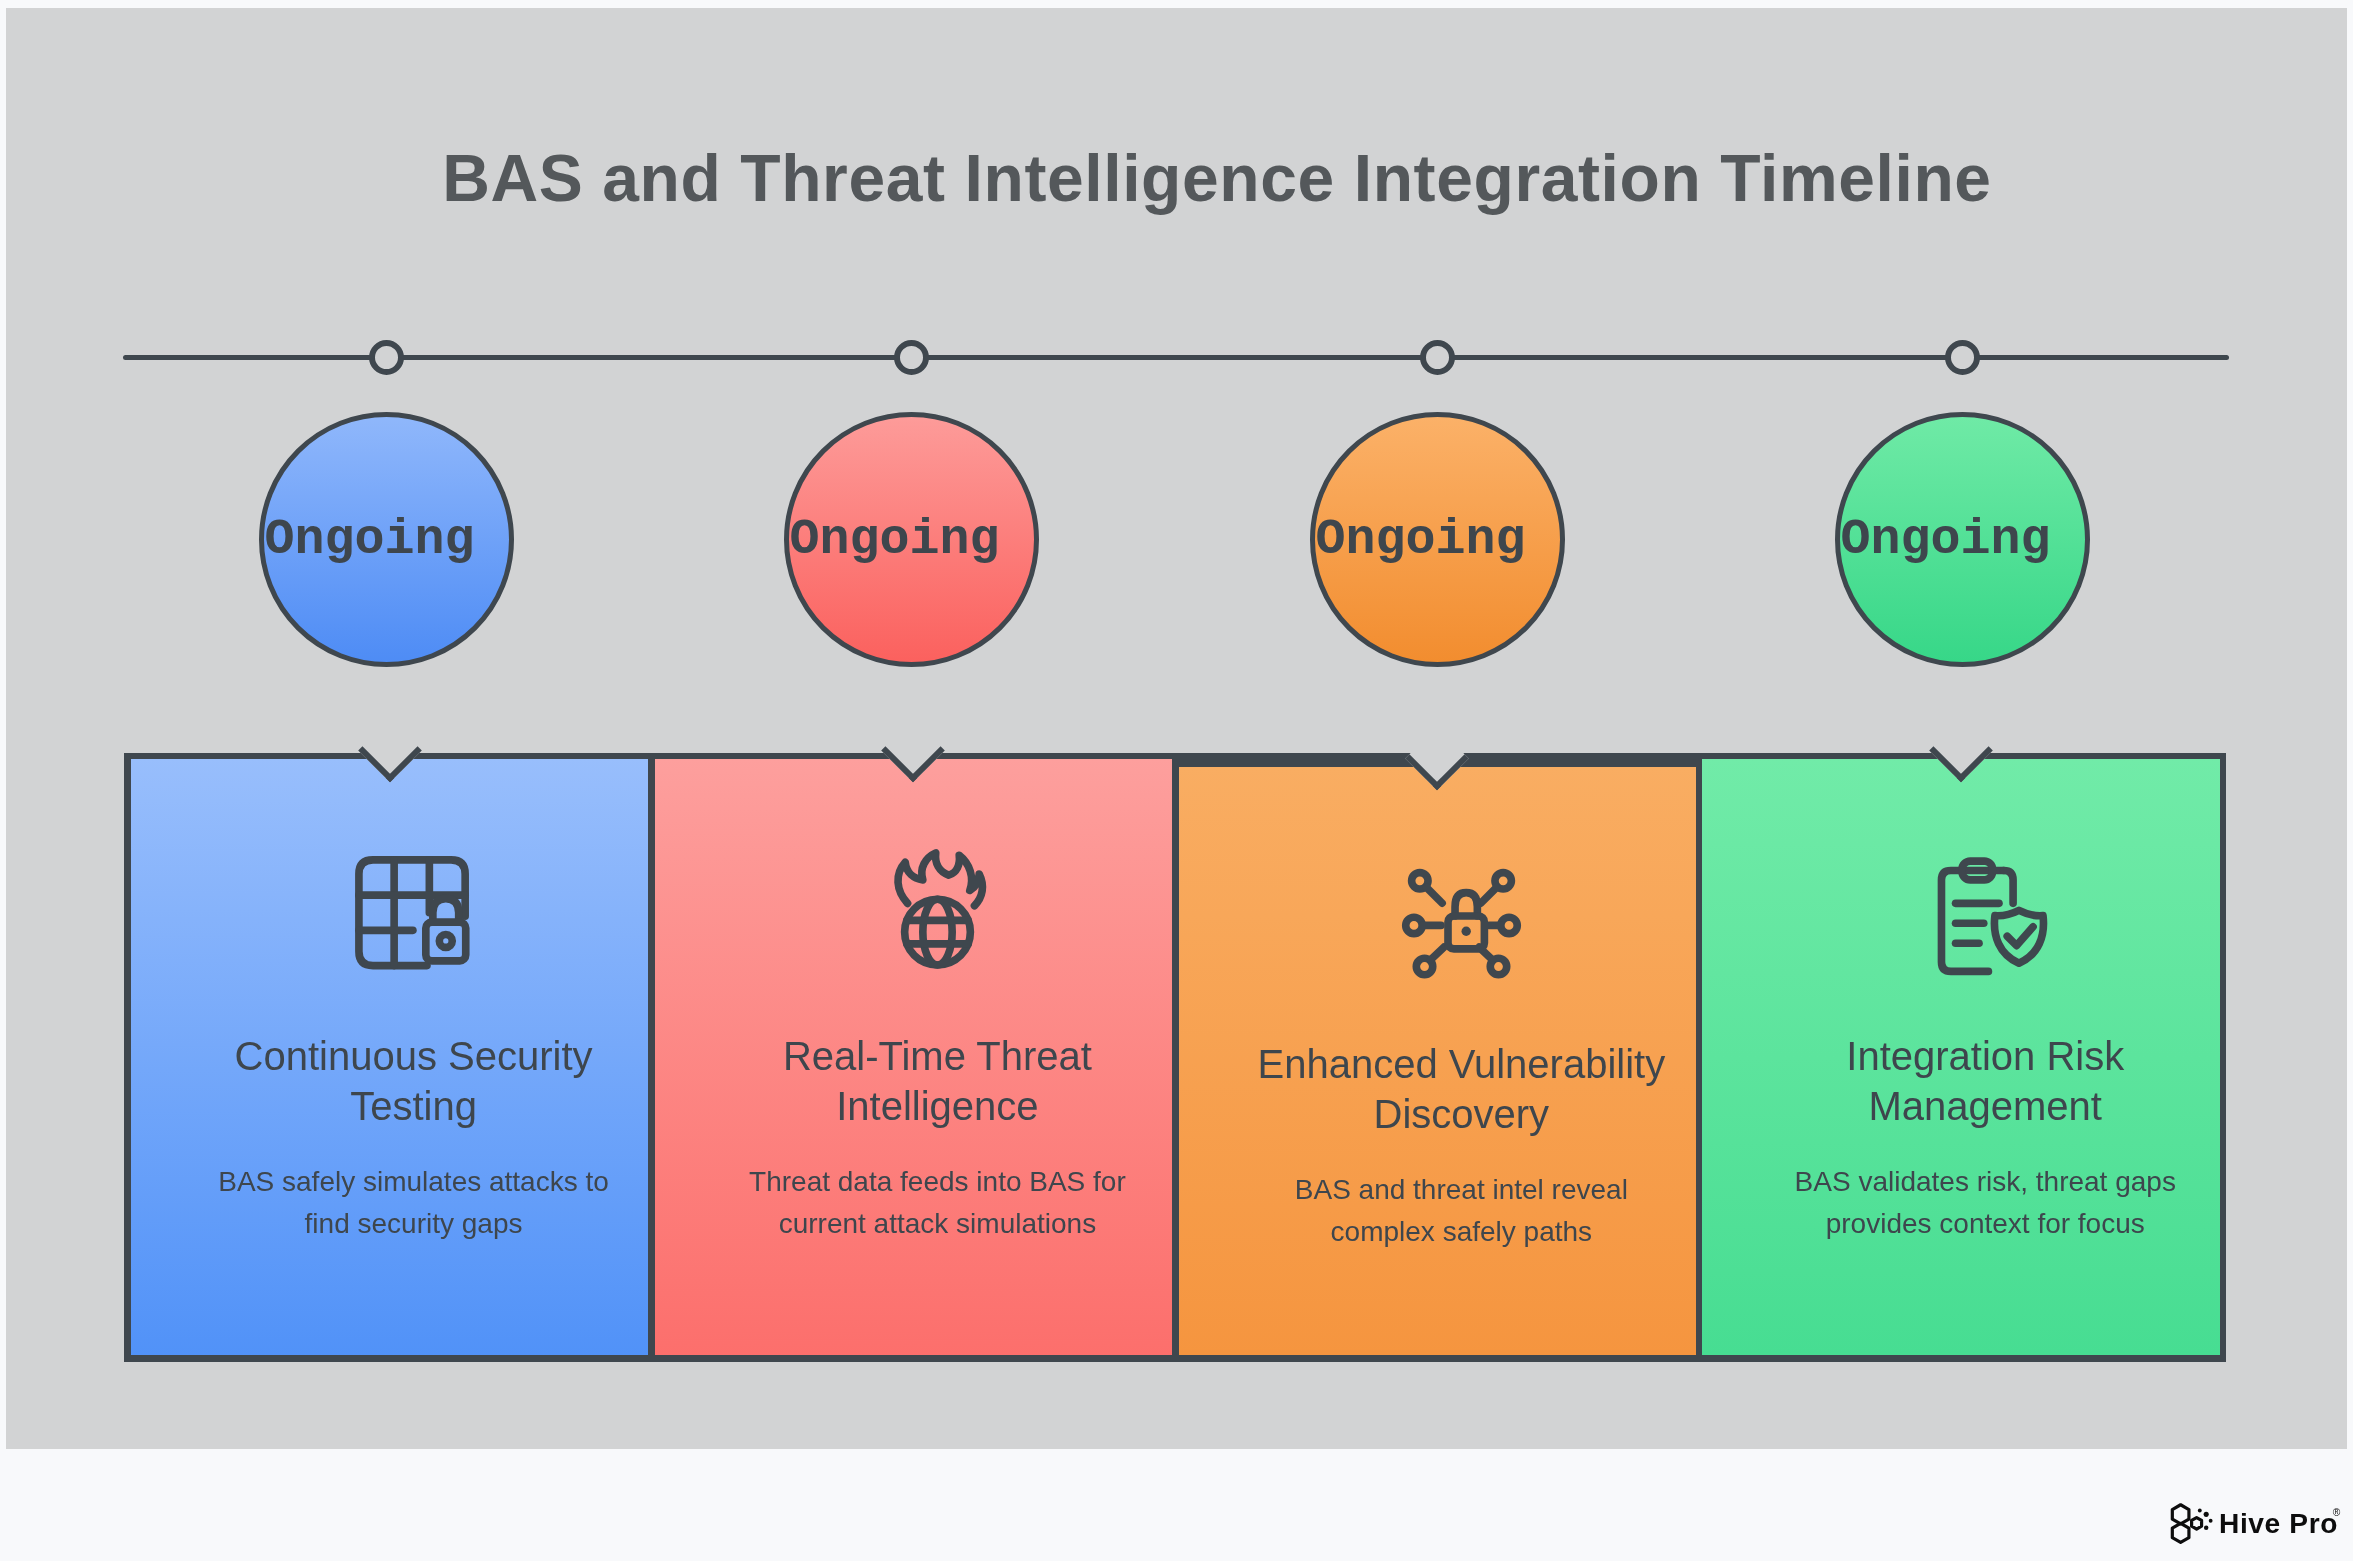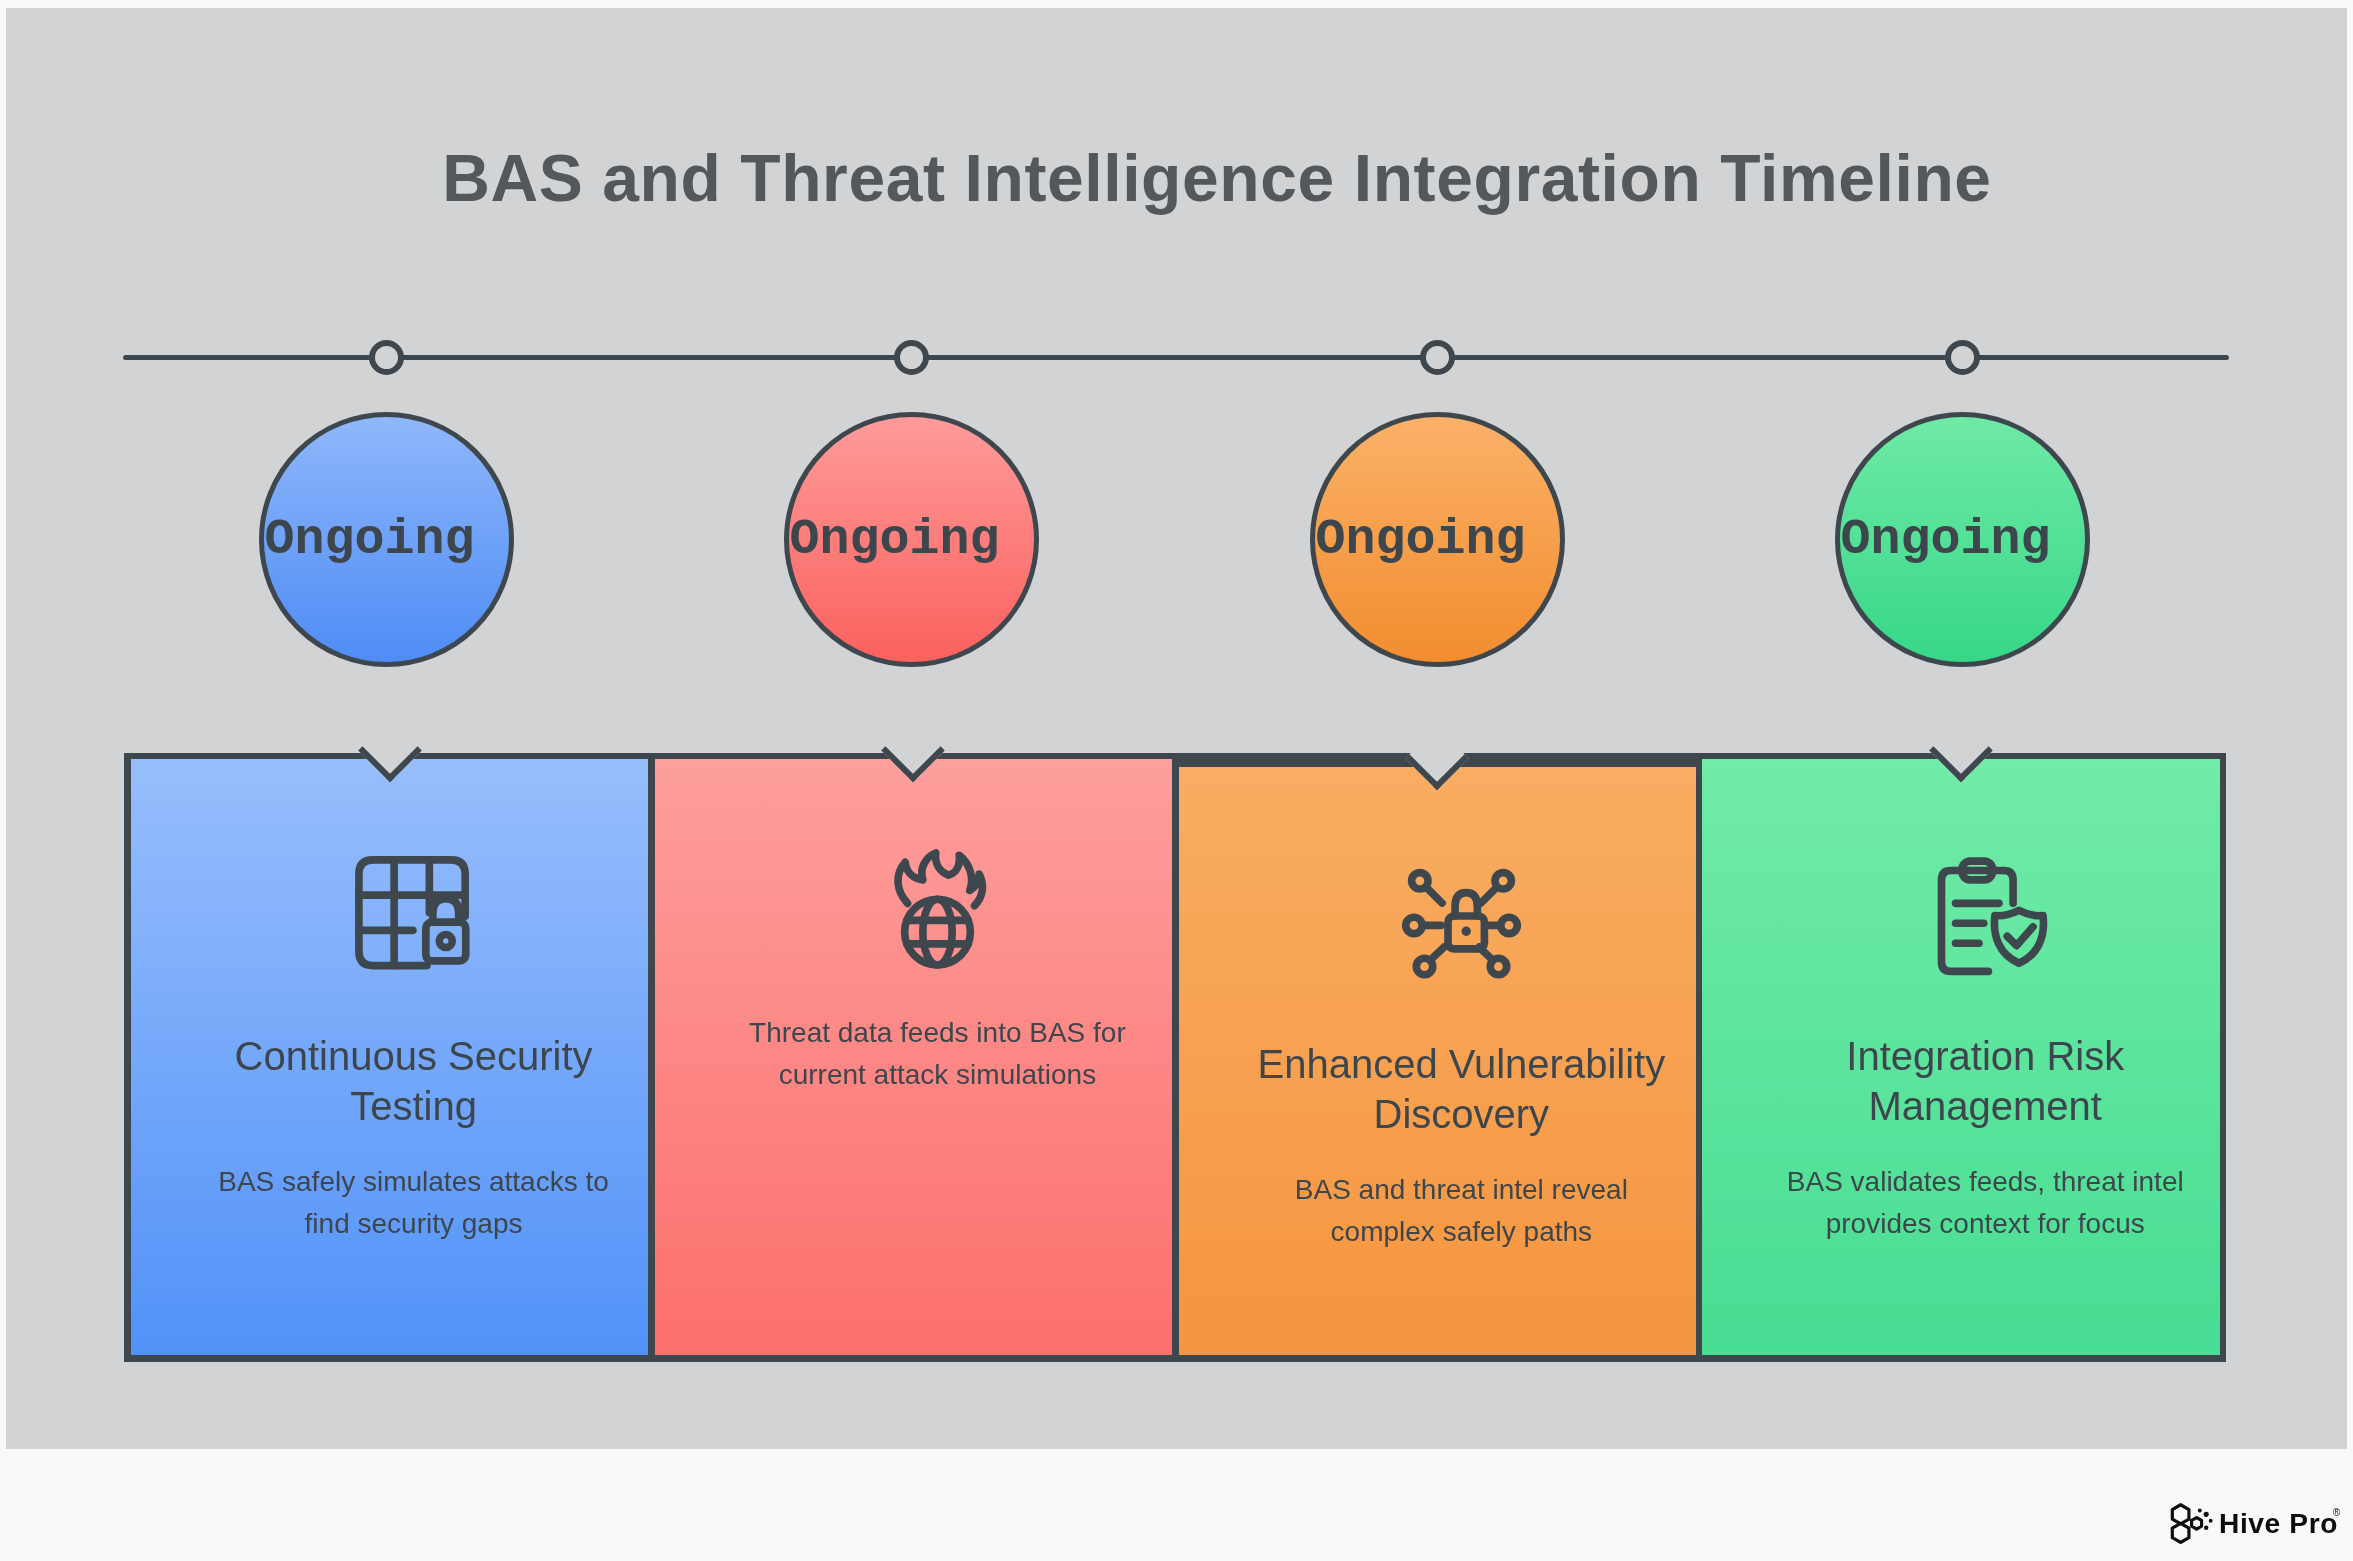--- a/index.html
+++ b/index.html
@@ -113,20 +113,21 @@
 
     <div class="card" style="background: linear-gradient(rgb(253, 159, 157), rgb(252, 111, 108));">
       <div class="notch"></div>
       <svg class="card-icon" viewBox="0 0 230 230">
         <circle cx="115" cy="145" r="56"></circle>
         <ellipse cx="115" cy="145" rx="25" ry="56"></ellipse>
         <path d="M63,125 H167"></path>
         <path d="M63,165 H167"></path>
         <path d="M64,96 C44,74 42,46 60,26 C62,44 74,54 90,56 C84,36 94,18 112,10 C110,28 118,42 134,48 C148,44 154,30 152,14 C170,28 178,52 170,74 C180,68 186,58 186,46 C196,66 192,86 178,100"></path>
       </svg>
+      <div class="card-title">Real-Time Threat Intelligence</div>
       <div class="card-desc">Threat data feeds into BAS for current attack simulations</div>
     </div>
 
     <div class="card" style="background: linear-gradient(rgb(249, 173, 98), rgb(245, 149, 63)); margin-top: 8px;">
       <div class="notch"></div>
       <svg class="card-icon" viewBox="0 0 230 230">
         <circle cx="44" cy="44" r="14"></circle>
         <circle cx="186" cy="44" r="14"></circle>
         <circle cx="34" cy="120" r="14"></circle>
         <circle cx="196" cy="120" r="14"></circle>
@@ -152,21 +153,21 @@
         <path d="M146,40 H56 Q40,40 40,56 V196 Q40,212 56,212 H120"></path>
         <path d="M146,40 Q162,40 162,56 V96"></path>
         <rect x="75" y="24" width="52" height="32" rx="14"></rect>
         <path d="M64,96 H138"></path>
         <path d="M64,130 H112"></path>
         <path d="M64,164 H104"></path>
         <path d="M172,108 C186,115 201,118 213,117 C217,151 206,183 172,198 C138,183 127,151 131,117 C143,118 158,115 172,108 Z"></path>
         <path d="M152,152 L168,168 L196,136"></path>
       </svg>
       <div class="card-title">Integration Risk Management</div>
-      <div class="card-desc">BAS validates feeds, threat intel provides context for focus</div>
+      <div class="card-desc">BAS validates risk, threat gaps provides context for focus</div>
     </div>
 
   </div>
 </div>
 
 <div class="brand">
   <svg width="183" height="46" viewBox="0 0 285 72">
     <g fill="none" stroke="#0d0d0d" stroke-width="5" stroke-linejoin="round">
       <path d="M30,9 L17,16.5 L17,31.5 L30,39 L43,31.5 L43,16.5 Z"></path>
       <path d="M30,38 L17,45.5 L17,60.5 L30,68 L43,60.5 L43,45.5 Z"></path>

